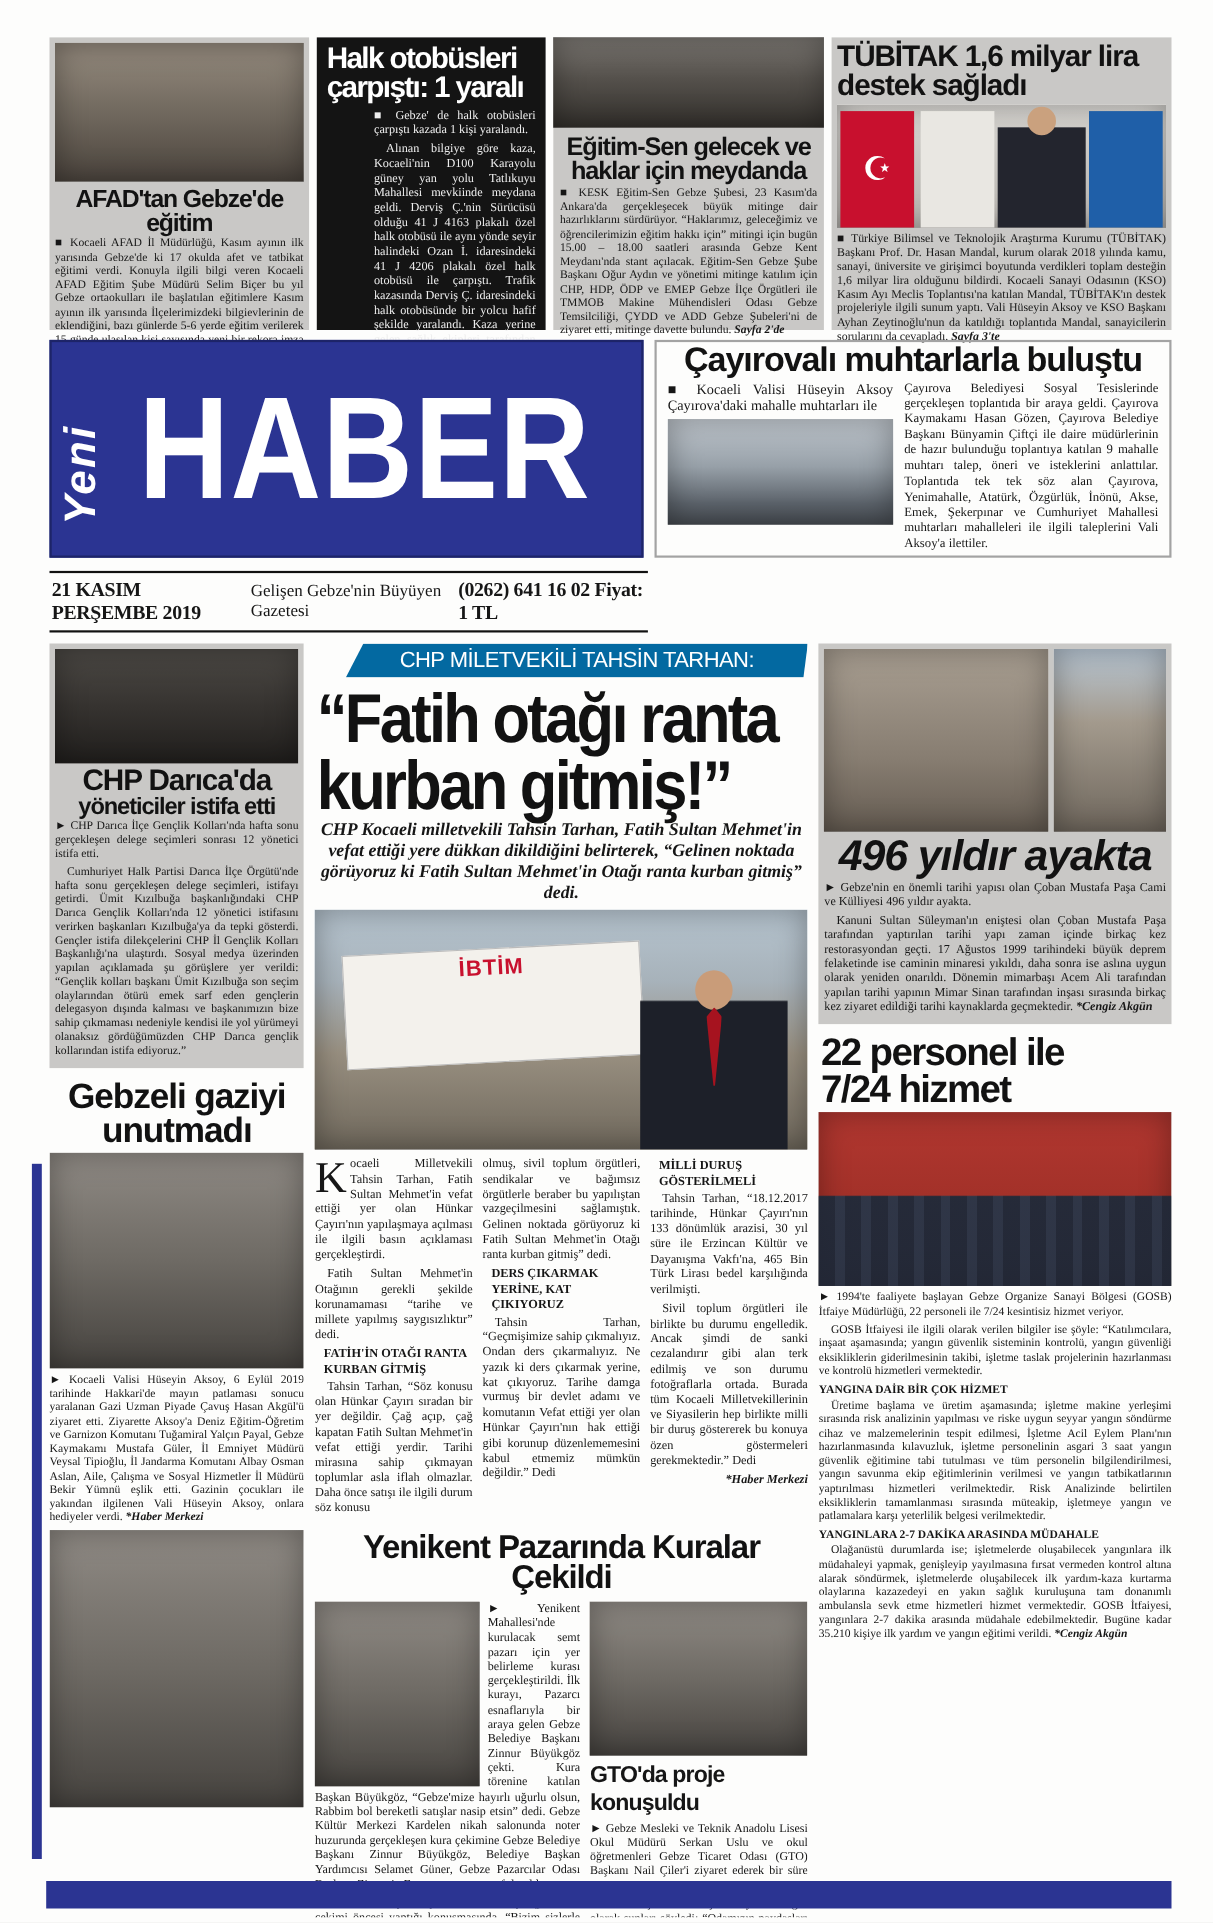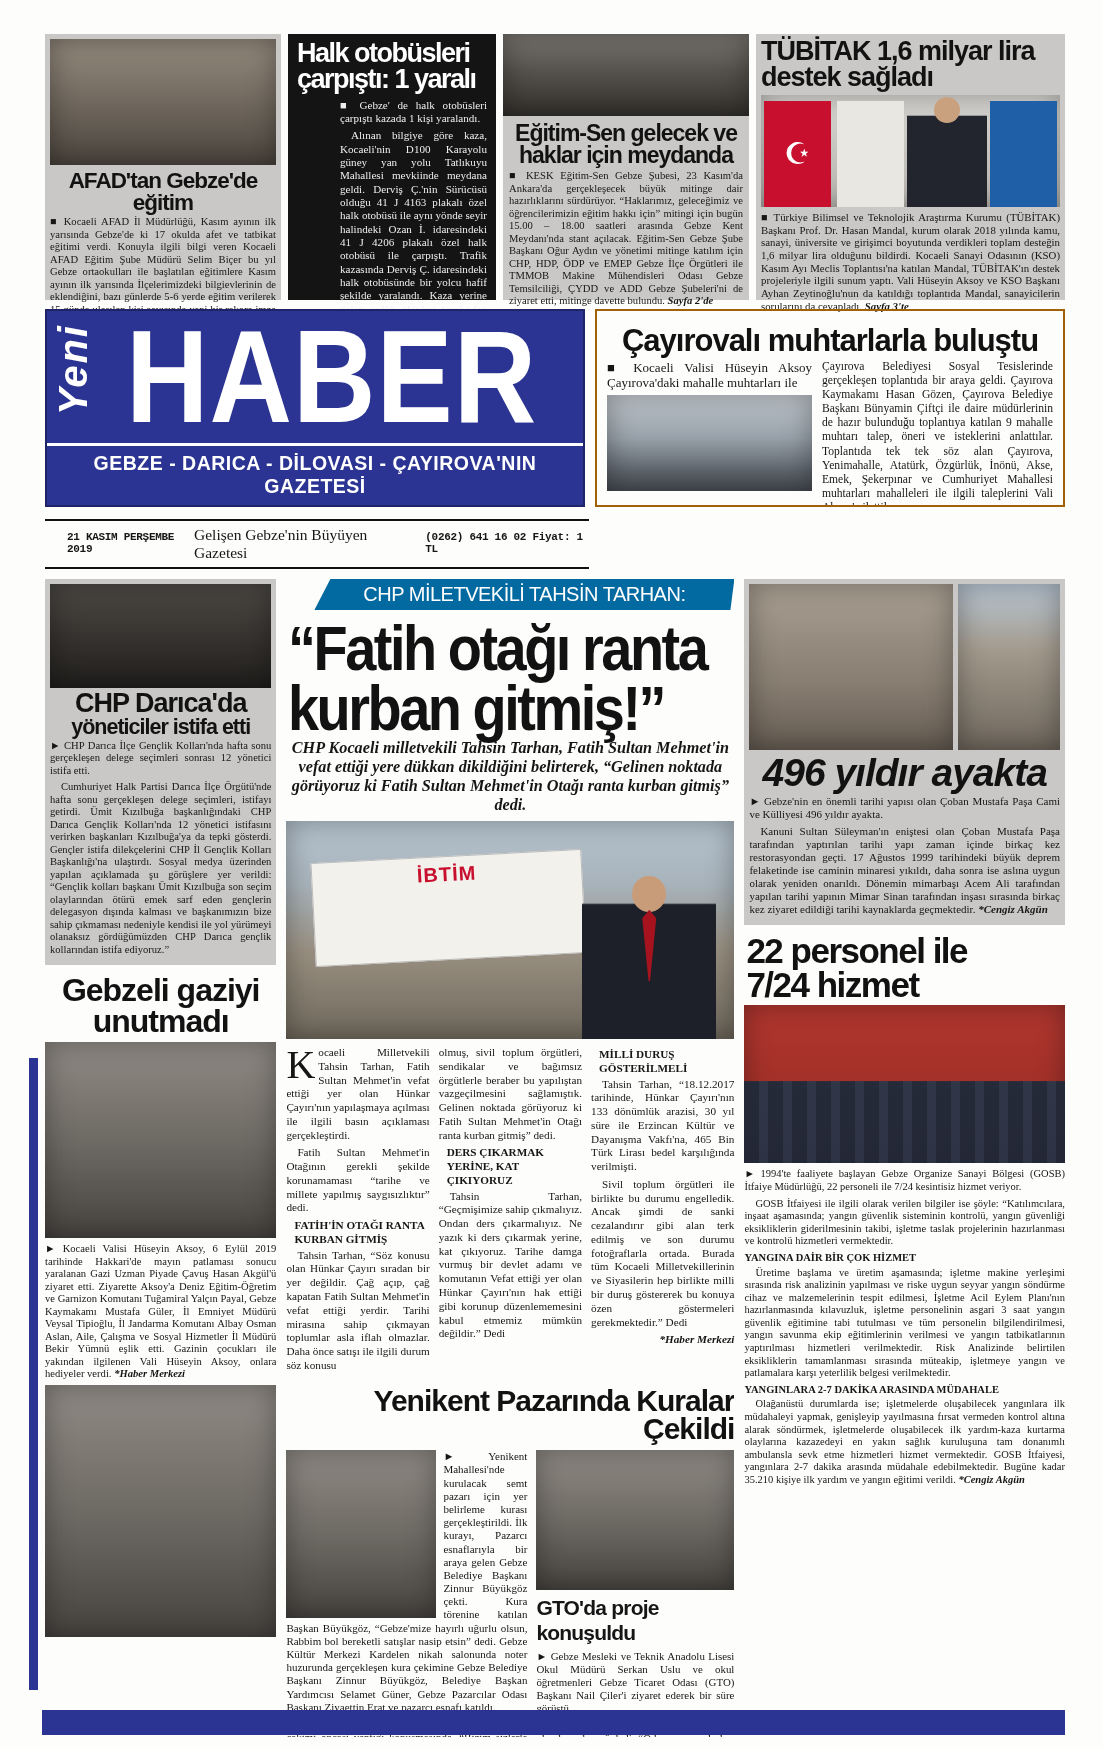--- a/index.html
+++ b/index.html
@@ -60,31 +60,31 @@
   .masthead{width:540px;background:#2b3492;border:2px solid #1d2468;box-sizing:border-box;position:relative;
             display:flex;flex-direction:column;}
   .mast-logo{flex:1;position:relative;display:flex;align-items:center;justify-content:center;}
   .yeni{position:absolute;left:4px;top:8px;bottom:28px;display:flex;align-items:center;
         writing-mode:vertical-rl;transform:rotate(180deg);color:#fff;font-family:"Liberation Sans",sans-serif;
         font-weight:bold;font-style:italic;font-size:40px;letter-spacing:2px;}
   .haber{color:#fff;font-family:"Liberation Sans",sans-serif;font-weight:bold;font-size:112px;
          line-height:1;letter-spacing:1px;transform:scale(1.02,1.18);margin-left:34px;}
   .mast-tagline{border-top:3px solid #fff;color:#fff;font-family:"Liberation Sans",sans-serif;
          font-weight:bold;font-size:19.5px;text-align:center;padding:6px 0 7px 0;letter-spacing:.5px;}
-  .cayirova{flex:1;border:2px solid #a16207;box-sizing:border-box;padding:15px 10px;overflow:hidden;}
+  .cayirova{flex:1;border:2px solid #a3a3a3;box-sizing:border-box;padding:1px 10px;overflow:hidden;}
   .cayirova h2{font-size:31px;text-align:center;margin:0 0 4px 0;}
   .cay-flex{display:flex;gap:10px;}
   .cay-left{width:205px;}
   .cay-lead{font-size:13px;line-height:1.2;font-weight:normal;text-align:justify;}
   .cay-left .ph{height:96px;margin-top:4px;}
   .cay-body{flex:1;font-size:11.6px;line-height:1.22;}
   
   .dateline{width:540px;margin-top:12px;border-top:2px solid #111;border-bottom:2px solid #111;
             padding:5px 2px;display:flex;align-items:baseline;justify-content:space-between;}
-  .dl-date,.dl-contact{font-family:Liberation Mono, monospace;font-weight:bold;font-size:11px;letter-spacing:-.3px;margin-left:20px;}
+  .dl-date,.dl-contact{font-family:Liberation Serif, serif;font-weight:bold;font-size:18px;letter-spacing:-.3px;}
   .dl-slogan{font-size:15.5px;}
   
   .main-grid{display:flex;gap:10px;margin-top:10px;height:1158px;}
   .col-left{width:236px;display:flex;flex-direction:column;}
   .chp{padding:5px;overflow:hidden;}
   .chp .ph{height:104px;margin-bottom:3px;}
   .chp h2{text-align:center;margin:2px 0;}
   .chp .l1{font-size:27px;}
   .chp .l2{font-size:21.5px;display:block;}
   .gazi{margin-top:8px;overflow:hidden;}
@@ -97,21 +97,21 @@
           clip-path:polygon(16px 0,100% 0,calc(100% - 4px) 100%,0 100%);letter-spacing:-.5px;}
   .bigh1{font-size:57px;letter-spacing:-2.5px;line-height:.97;margin:8px 0 6px 2px;transform:scale(.98,1.1);transform-origin:left top;}
   .subhead{font-size:16.2px;font-weight:bold;font-style:italic;text-align:center;line-height:1.18;margin:10px 0 6px 0;}
   .main-ph{height:218px;margin:4px 0 7px 0;}
   .threecol{display:flex;gap:9px;}
   .threecol .col{flex:1;font-size:11.2px;line-height:1.23;}
   .colhead{font-weight:bold;text-align:left;margin:2px 0 2px 8px;}
   .dropcap{float:left;font-size:40px;line-height:.82;font-weight:normal;padding:3px 3px 0 0;}
   .byline{font-weight:bold;font-style:italic;text-align:right;margin-top:2px;}
   .yenikent{margin-top:10px;overflow:hidden;}
-  .yenikent h2{font-size:30px;text-align:right;margin:0 0 6px 0;}
+  .yenikent h2{font-size:30px;text-align:center;margin:0 0 6px 0;}
   .yk-flex{display:flex;gap:9px;}
   .yk-left{flex:1;font-size:11px;line-height:1.2;}
   .yk-left .ph{float:left;width:150px;height:168px;margin:0 7px 3px 0;}
   .yk-right{width:198px;font-size:10.9px;line-height:1.2;}
   .yk-right .ph{height:140px;margin-bottom:5px;}
   .yk-right h3{font-size:21px;margin:2px 0 4px 0;text-align:left;font-family:"Liberation Sans",sans-serif;
                font-weight:bold;letter-spacing:-.8px;}
   .col-right{width:327px;display:flex;flex-direction:column;}
   .y496{padding:5px;overflow:hidden;}
   .photo-pair{display:flex;gap:5px;height:166px;}
@@ -167,21 +167,20 @@
       <p class="gray-note lead-p"><span>■ Türkiye Bilimsel ve Teknolojik Araştırma Kurumu (TÜBİTAK) Başkanı Prof. Dr. Hasan Mandal, kurum olarak 2018 yılında kamu, sanayi, üniversite ve girişimci boyutunda verdikleri toplam desteğin 1,6 milyar lira olduğunu bildirdi. Kocaeli Sanayi Odasının (KSO) Kasım Ayı Meclis Toplantısı'na katılan Mandal, TÜBİTAK'ın destek projeleriyle ilgili sunum yaptı. Vali Hüseyin Aksoy ve KSO Başkanı Ayhan Zeytinoğlu'nun da katıldığı toplantıda Mandal, sanayicilerin sorularını da cevapladı. </span><span class="pageref">Sayfa 3'te</span></p>
     </section>
   </div>
 
   <div class="mast-row">
     <div class="masthead">
       <div class="mast-logo">
         <span class="yeni">Yeni</span>
         <span class="haber">HABER</span>
       </div>
-      <div class="mast-tagline">GEBZE - DARICA - DİLOVASI - ÇAYIROVA'NIN GAZETESİ</div>
     </div>
 
     <section class="cayirova">
       <h2 class="hl">Çayırovalı muhtarlarla buluştu</h2>
       <div class="cay-flex">
         <div class="cay-left">
           <div class="cay-lead">■ Kocaeli Valisi Hüseyin Aksoy Çayırova'daki mahalle muhtarları ile</div>
           <div class="ph outdoor"></div>
         </div>
         <p class="cay-body lead-p">Çayırova Belediyesi Sosyal Tesislerinde gerçekleşen toplantıda bir araya geldi. Çayırova Kaymakamı Hasan Gözen, Çayırova Belediye Başkanı Bünyamin Çiftçi ile daire müdürlerinin de hazır bulunduğu toplantıya katılan 9 mahalle muhtarı talep, öneri ve isteklerini anlattılar. Toplantıda tek tek söz alan Çayırova, Yenimahalle, Atatürk, Özgürlük, İnönü, Akse, Emek, Şekerpınar ve Cumhuriyet Mahallesi muhtarları mahalleleri ile ilgili taleplerini Vali Aksoy'a ilettiler.</p>

